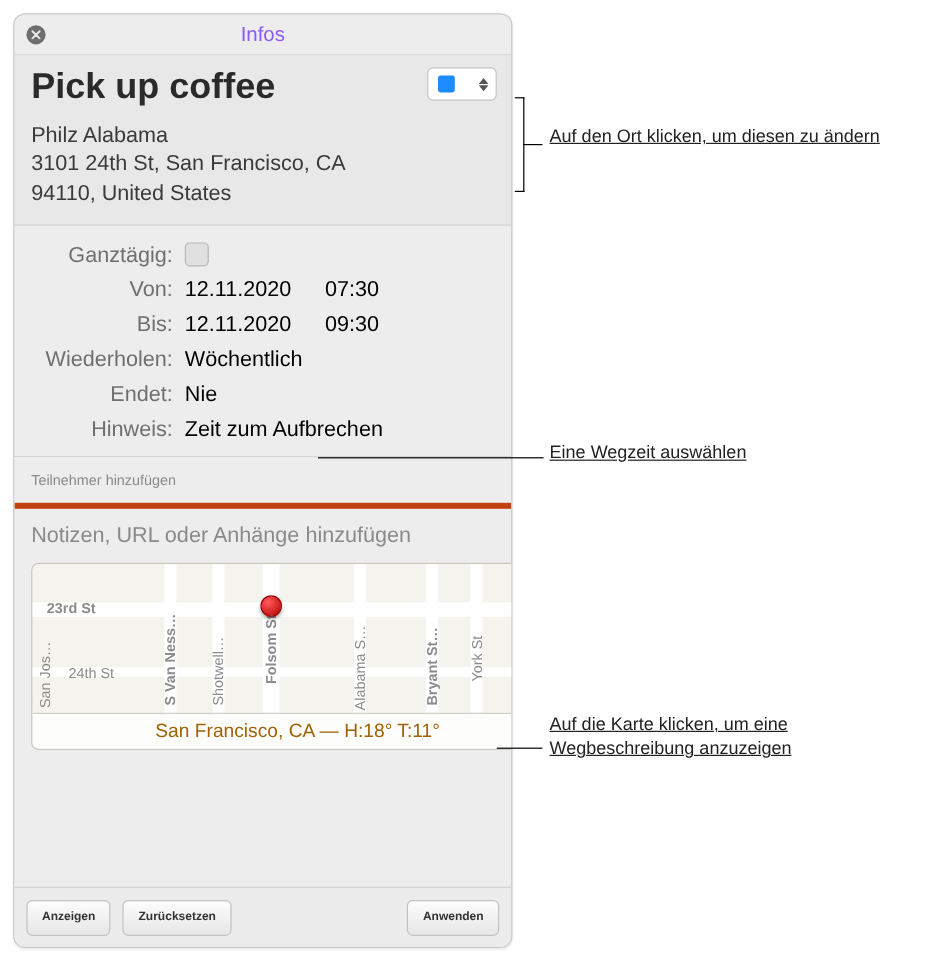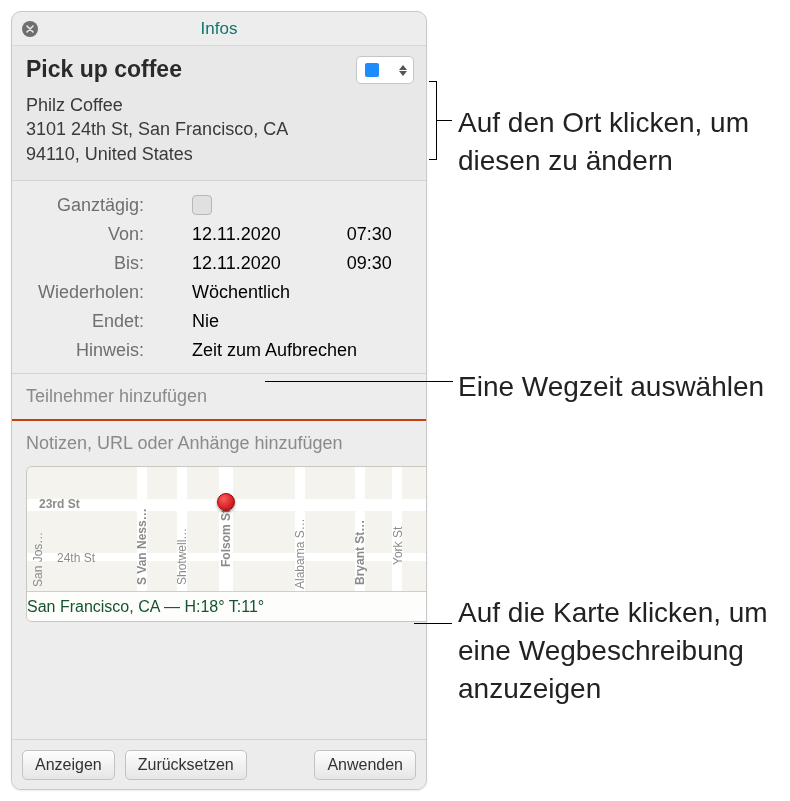--- a/index.html
+++ b/index.html
@@ -24,21 +24,21 @@
     border-radius: 10px;
     box-shadow: 0 1px 2px rgba(0,0,0,0.08);
     overflow: hidden;
   }
   .titlebar {
     position: relative;
     height: 34px;
     line-height: 34px;
     text-align: center;
     font-size: 17px;
-    color: #0f766e;
+    color: #8b5cf6;
     border-bottom: 1px solid #d8d8d8;
   }
   .close-btn {
     position: absolute;
     left: 10px;
     top: 9px;
     width: 16px;
     height: 16px;
     border-radius: 50%;
     background: #6e6e6e;
@@ -47,21 +47,21 @@
     justify-content: center;
   }
   .close-btn svg { display:block; }
   .header {
     padding: 6px 14px 14px 14px;
     border-bottom: 1px solid #d3d3d3;
     background: #e8e8e8;
     position: relative;
   }
   .event-title {
-    font-size: 23px;
+    font-size: 30px;
     font-weight: 700;
     color: #2a2a2a;
     margin: 4px 0 10px 0;
   }
   .location {
     font-size: 18px;
     color: #3a3a3a;
     line-height: 1.35;
   }
   .calendar-picker {
@@ -101,21 +101,20 @@
 
   .details {
     padding: 14px 14px 10px 14px;
     border-bottom: 1px solid #d3d3d3;
     font-size: 18px;
   }
   .row {
     display: flex;
     align-items: center;
     margin-bottom: 8px;
-    gap: 38px;
   }
   .row .lbl {
     width: 128px;
     text-align: right;
     color: #6f6f6f;
     padding-right: 10px;
     flex-shrink: 0;
   }
   .row .val {
     color: #000000;
@@ -124,23 +123,23 @@
   .checkbox {
     width: 20px;
     height: 20px;
     border: 1px solid #b7b7b7;
     border-radius: 4px;
     background: #e0e0e0;
   }
 
   .section-input {
     padding: 12px 14px;
-    border-bottom: 2px solid #c2410c;
+    border-bottom: 5px solid #c2410c;
     color: #8a8a8a;
-    font-size: 18px;
+    font-size: 12px;
     background: #ededed;
   }
   .notes-section {
     padding: 12px 14px 14px 14px;
     font-size: 18px;
     color: #8a8a8a;
   }
   .map {
     margin-top: 12px;
     width: 444px;
@@ -179,54 +178,56 @@
     border: 1px solid #900;
     box-shadow: 0 2px 3px rgba(0,0,0,0.35);
   }
   .map .weatherbar {
     position: absolute;
     left: 0; right: 0; bottom: 0;
     height: 30px;
     line-height: 30px;
     background: rgba(255,255,255,0.82);
     border-top: 1px solid #d0cec7;
-    color: #14532d;
+    color: #a16207;
     font-size: 16px;
-    text-align: left;
+    text-align: center;
   }
   .footer {
     position: absolute;
     bottom: 0; left: 0; right: 0;
     height: 50px;
     display: flex;
     align-items: center;
     padding: 0 10px;
     gap: 10px;
     background: #ececec;
     border-top: 1px solid #d3d3d3;
   }
   .btn {
     height: 30px;
     padding: 0 12px;
     border: 1px solid #c2c2c2;
     border-radius: 5px;
     background: linear-gradient(#fdfdfd,#e6e6e6);
-    font-size: 16px;
+    font-size: 10px;
     color: #333;
     display: inline-flex;
     align-items: center;
+    font-weight: bold;
   }
   .footer .spacer { flex: 1; }
 
   
   .anno {
     position: absolute;
-    font-size: 28px;
+    font-size: 15px;
     color: #222;
     line-height: 1.35;
+    text-decoration: underline;
   }
   .callout-line {
     position: absolute;
     background: #000;
     height: 1px;
   }
   .callout-v {
     position: absolute;
     background: #000;
     width: 1px;
@@ -252,21 +253,21 @@
   <div class="header">
     <div class="calendar-picker">
       <div class="calendar-swatch"></div>
       <div class="calendar-arrows">
         <div class="arrow-up"></div>
         <div class="arrow-down"></div>
       </div>
     </div>
     <div class="event-title">Pick up coffee</div>
     <div class="location">
-      <div>Philz Coffee</div>
+      <div>Philz Alabama</div>
       <div>3101 24th St, San Francisco, CA</div>
       <div>94110, United States</div>
     </div>
   </div>
 
   <div class="details">
     <div class="row">
       <div class="lbl">Ganztägig:</div>
       <div class="checkbox"></div>
     </div>

